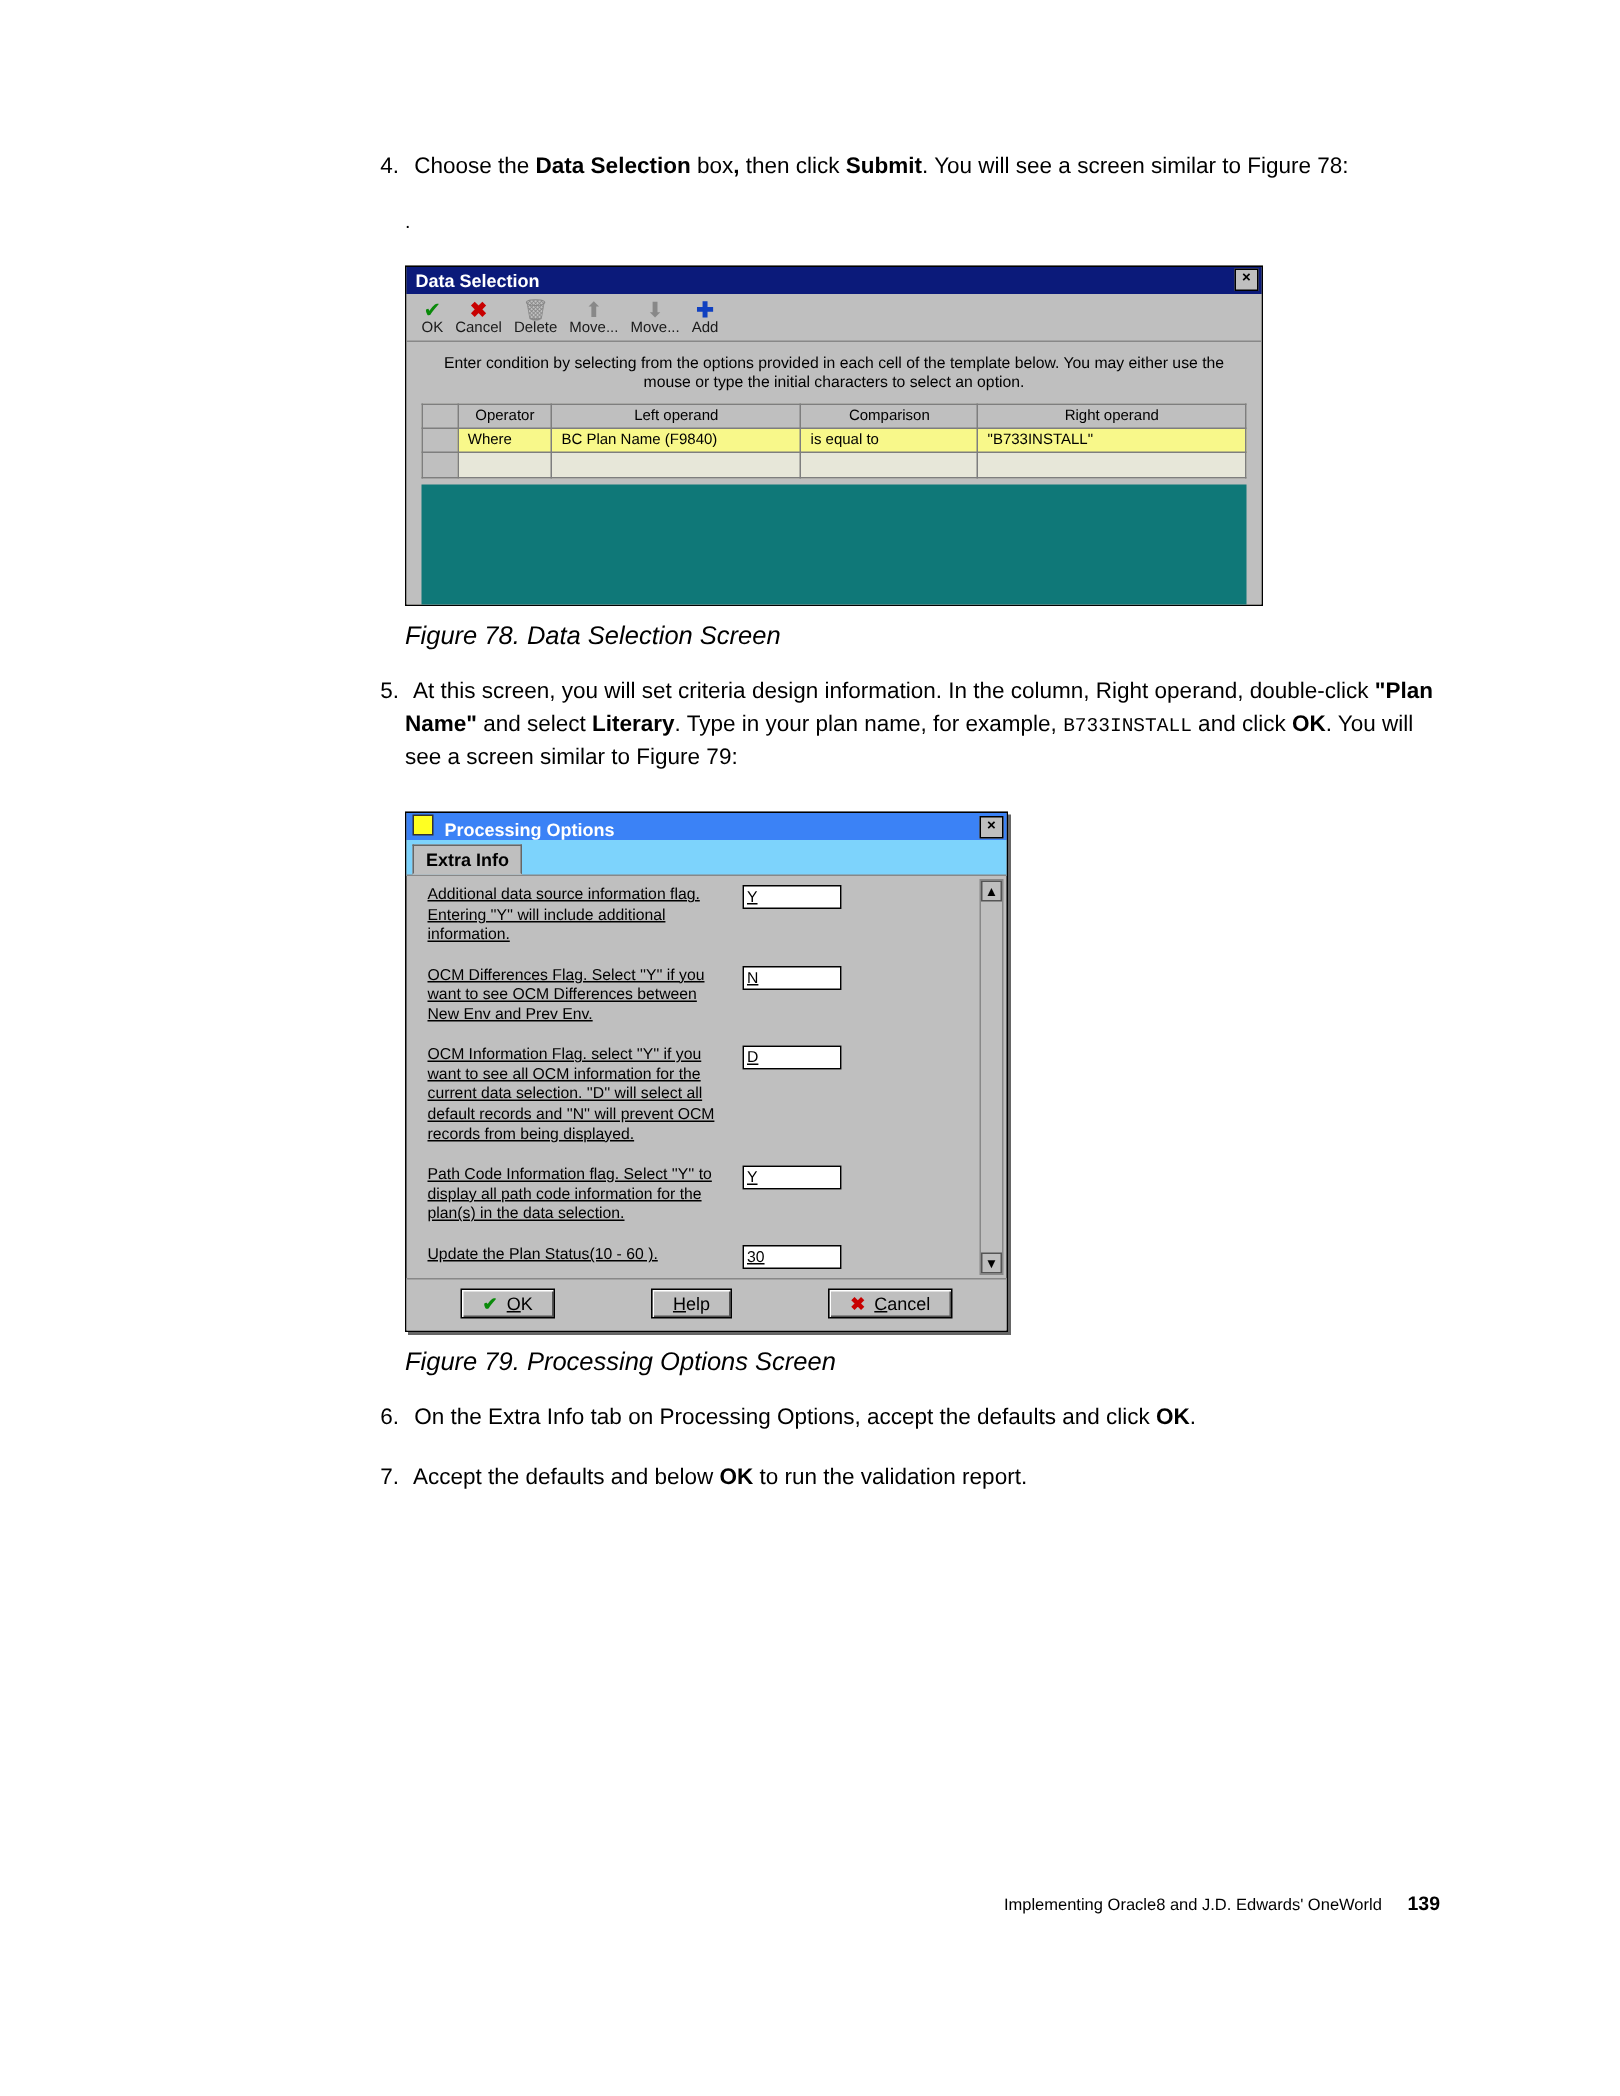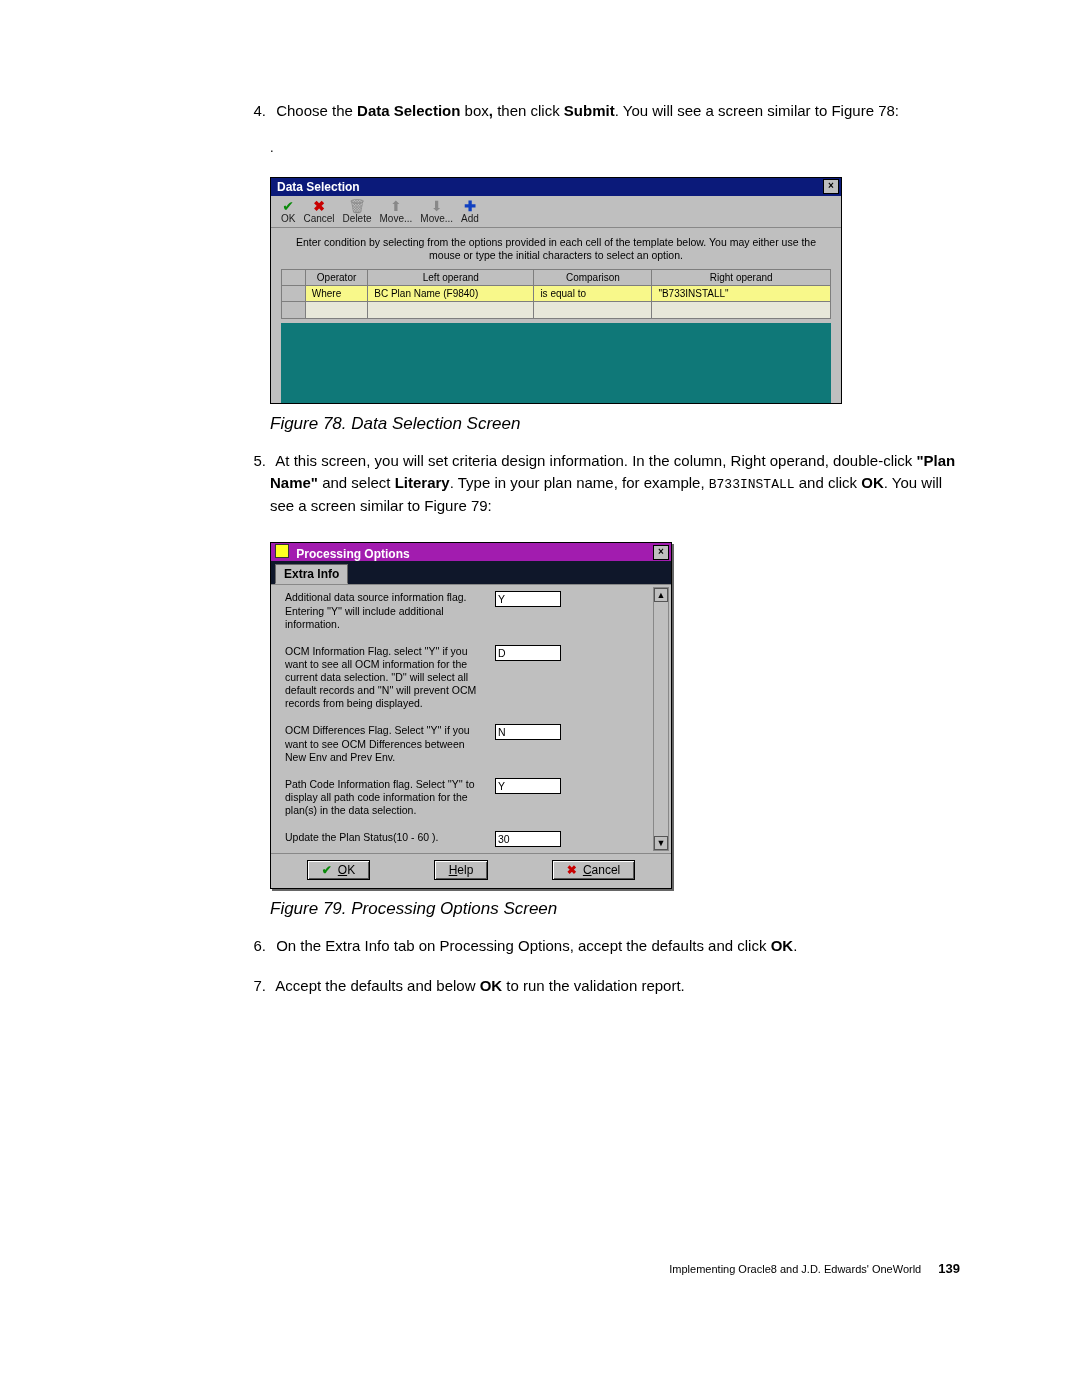--- a/index.html
+++ b/index.html
@@ -124,56 +124,57 @@
 
   
   .po-wrap { margin-top:26px; }
   .po-window {
     width:400px;
     border:1px solid #000;
     background:#bfbfbf;
     box-shadow: 2px 2px 0 #666;
   }
   .po-titlebar {
-    background:#a21caf;
+    background:#3b82f6;
     color:#fff;
     font-weight:bold;
     font-size:12px;
     display:flex;
     justify-content:space-between;
     align-items:center;
     padding:1px 2px 1px 4px;
     height:16px;
   }
   .po-winicon {
     display:inline-block;width:12px;height:12px;
     background:linear-gradient(#ff2,#ff2);
     border:1px solid #333;margin-right:4px;
   }
   .po-tabrow {
-    background:#0f172a;
+    background:#7dd3fc;
     padding:3px 3px 0 4px;
     border-bottom:1px solid #888;
     font-size:12px;
     font-weight:bold;
   }
   .po-tab {
     display:inline-block;
     background:#bfbfbf;
     border:1px solid #666;
     border-bottom:1px solid #bfbfbf;
     padding:2px 8px;
   }
   .po-body {
     padding:6px 6px 6px 14px;
     font-size:10.5px;
     display:flex;
     flex-direction:column;
     gap:14px;
     position:relative;
+    text-decoration:underline;
   }
   .po-row {
     display:flex;
     align-items:flex-start;
     gap:10px;
   }
   .po-desc { flex:0 0 200px; line-height:1.25; }
   .po-input {
     border:1px solid #000;
     background:#fff;
@@ -312,26 +313,26 @@
       </div>
       <div class="po-tabrow">
         <span class="po-tab">Extra Info</span>
       </div>
       <div class="po-body">
         <div class="po-row">
           <div class="po-desc">Additional data source information flag. Entering ''Y'' will include additional information.</div>
           <input class="po-input" value="Y" style="">
         </div>
         <div class="po-row">
+          <div class="po-desc">OCM Differences Flag. Select ''Y'' if you want to see OCM Differences between New Env and Prev Env.</div>
+          <input class="po-input" value="N" style="">
+        </div>
+        <div class="po-row">
           <div class="po-desc">OCM Information Flag.  select ''Y'' if you want to see all OCM information for the current data selection. ''D'' will select all default records and ''N'' will prevent OCM records from being displayed.</div>
           <input class="po-input" value="D" style="">
-        </div>
-        <div class="po-row">
-          <div class="po-desc">OCM Differences Flag. Select ''Y'' if you want to see OCM Differences between New Env and Prev Env.</div>
-          <input class="po-input" value="N" style="">
         </div>
         <div class="po-row">
           <div class="po-desc">Path Code Information flag.  Select ''Y'' to display all path code information for the plan(s) in the data selection.</div>
           <input class="po-input" value="Y" style="">
         </div>
         <div class="po-row">
           <div class="po-desc">Update the Plan Status(10 - 60 ).</div>
           <input class="po-input" value="30" style="">
         </div>
         <div class="po-scroll">

